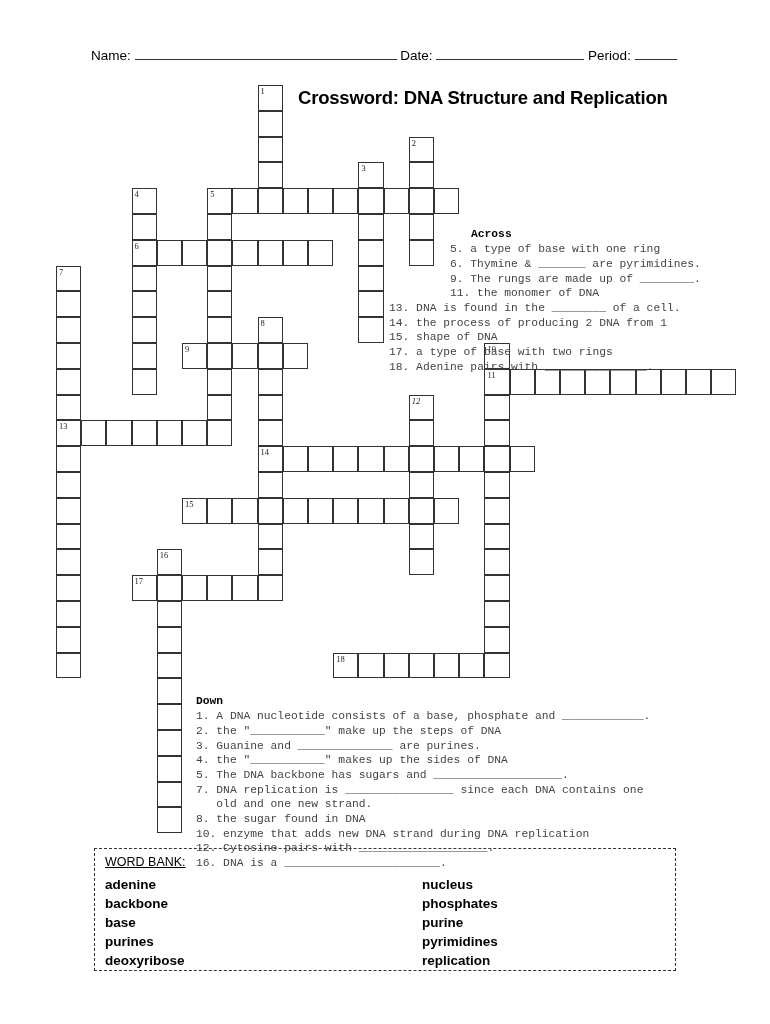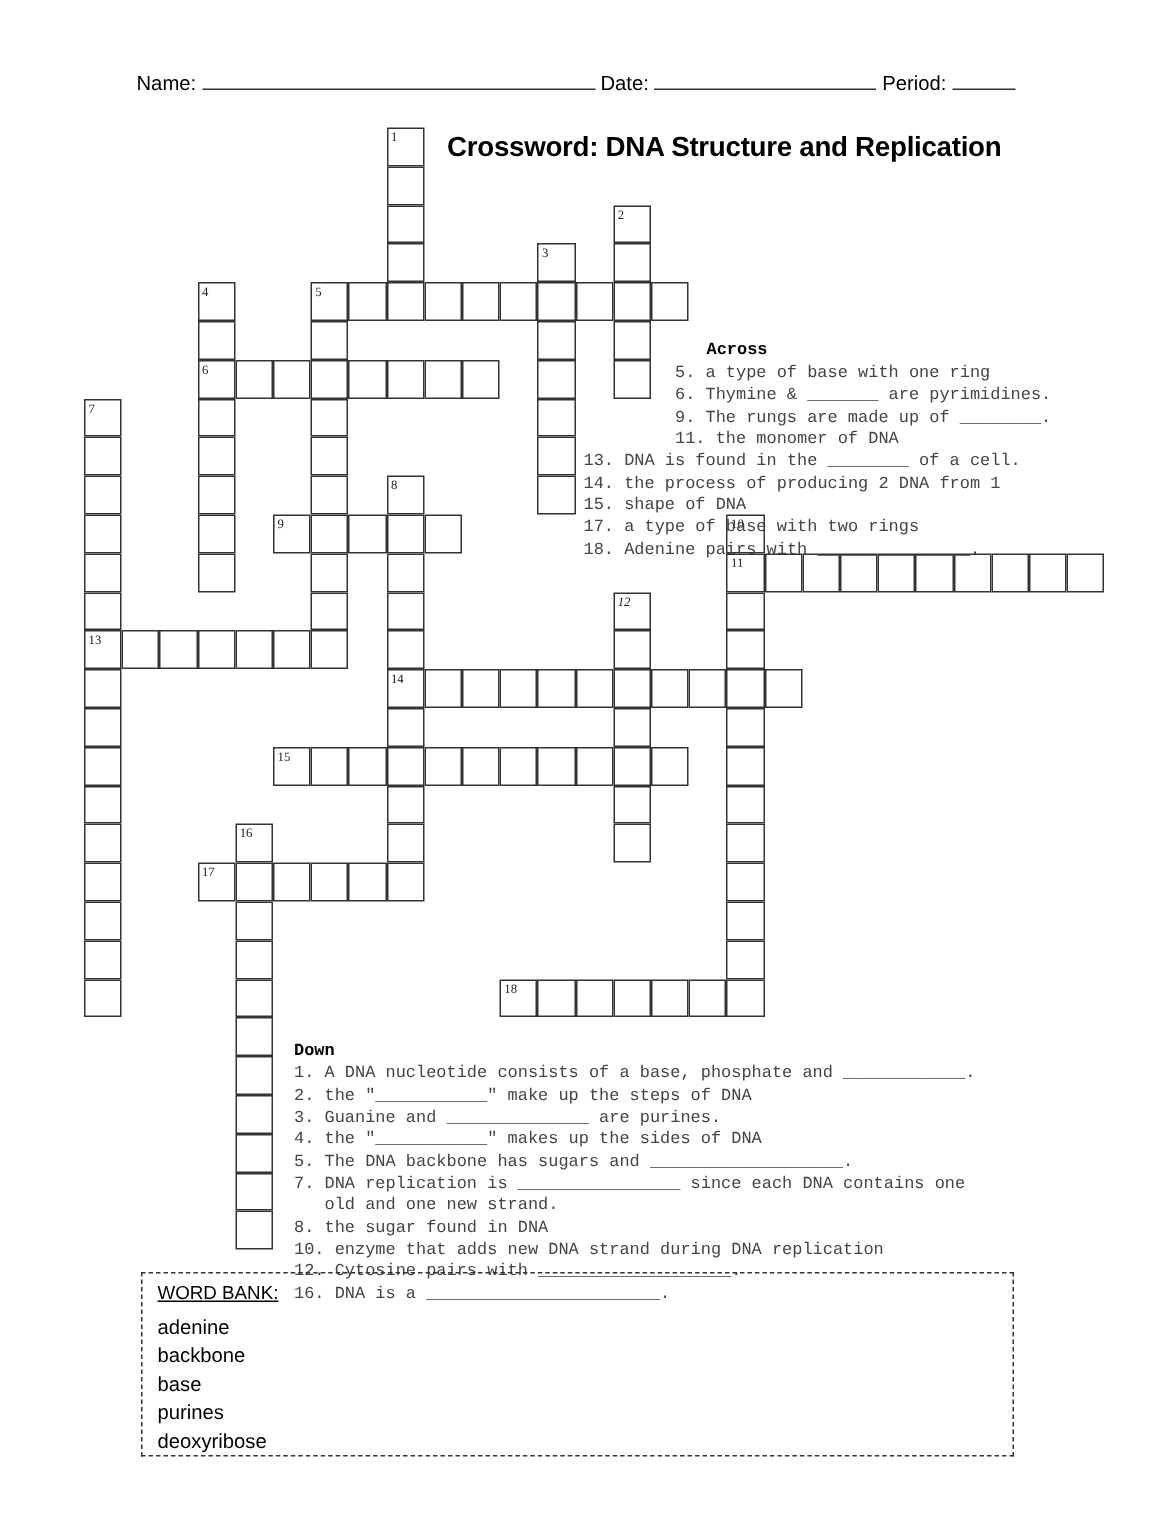--- a/index.html
+++ b/index.html
@@ -7,21 +7,21 @@
   .header { position: absolute; top: 47px; left: 91px; width: 580px; font-family: "Liberation Sans", sans-serif; font-size: 13.5px; white-space: nowrap; }
   .header .line { display: inline-block; border-bottom: 1px solid #333; height: 12px; vertical-align: baseline; }
   .title { position: absolute; top: 87px; left: 298px; font-family: "Liberation Sans", sans-serif; font-weight: bold; font-size: 18.5px; letter-spacing: -0.2px; white-space: nowrap; }
   .grid { position: absolute; left: 0; top: 0; width: 770px; height: 1024px; }
   .cell { position: absolute; width: 25.2px; height: 25.8px; box-sizing: border-box; border: 1px solid #333; background: #fff; }
   .cell .num { position: absolute; top: 1px; left: 2px; font-family: "Liberation Serif", serif; font-size: 8.5px; line-height: 9px; color: #222; }
   .clues { position: absolute; font-family: "Liberation Mono", monospace; font-size: 11.3px; color: #444; line-height: 14.7px; white-space: pre; }
   .clues .hdr { font-weight: bold; color: #000; }
   .wordbank { position: absolute; left: 94px; top: 848px; width: 582px; height: 123px; box-sizing: border-box; border: 1.3px dashed #333; font-family: "Liberation Sans", sans-serif; font-size: 13.5px; }
   .wordbank .wb-title { position: absolute; left: 10px; top: 6px; text-decoration: underline; font-size: 12.5px; }
-  .wordbank .col { position: absolute; top: 26px; }
+  .wordbank .col { position: absolute; top: 26px; font-weight: bold; }
   .wordbank .col div { height: 19px; line-height: 19px; }
 </style>
 </head>
 <body>
 
 <div class="header">
   <span>Name:</span>
   <span class="line" style="width:262px;"></span>
   <span>Date:</span>
   <span class="line" style="width:148px;"></span>
@@ -229,13 +229,20 @@
 
 <div class="wordbank">
   <div class="wb-title">WORD BANK:</div>
   <div class="col" id="wb-col-0" style="left:10px;">
       <div>adenine</div>
       <div>backbone</div>
       <div>base</div>
       <div>purines</div>
       <div>deoxyribose</div>
     </div>
+  <div class="col" id="wb-col-2" style="left:327px;">
+      <div>nucleus</div>
+      <div>phosphates</div>
+      <div>purine</div>
+      <div>pyrimidines</div>
+      <div>replication</div>
+    </div>
 </div>
 
 </body></html>

